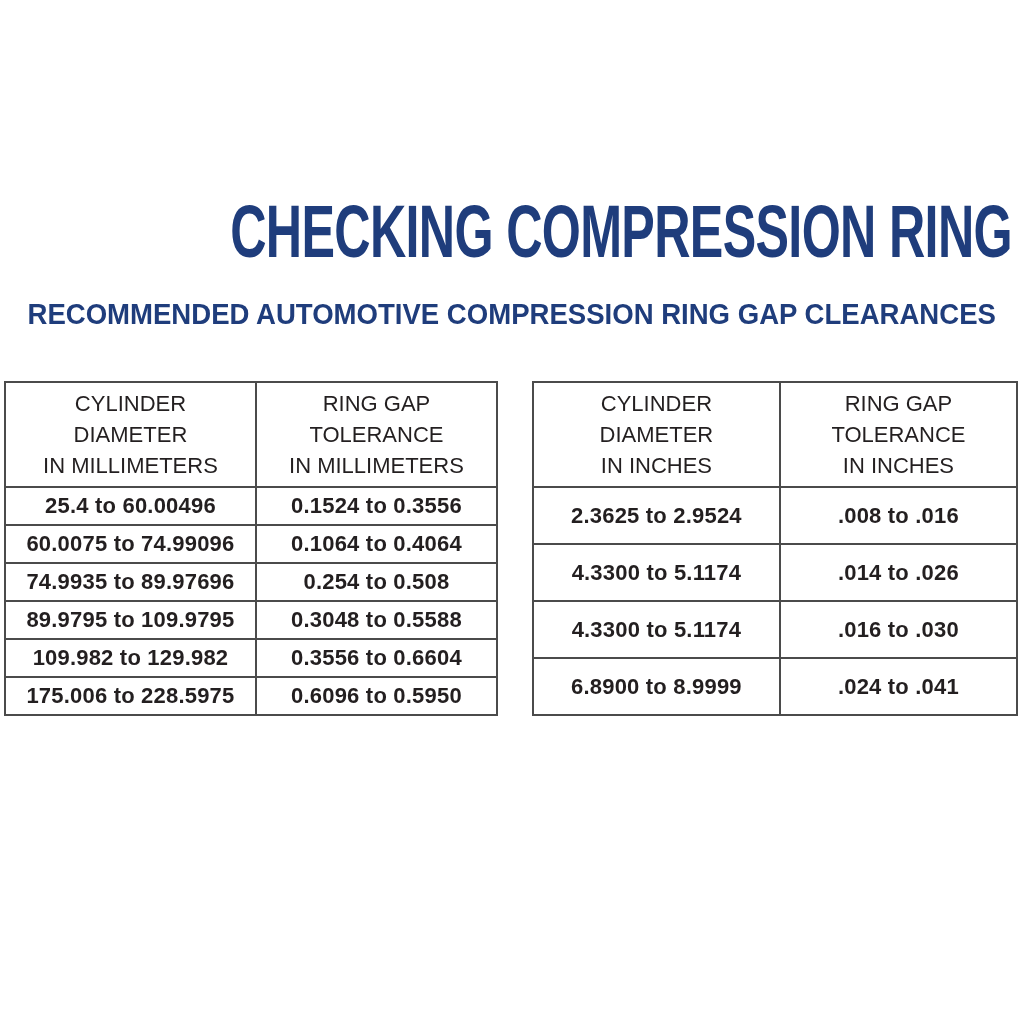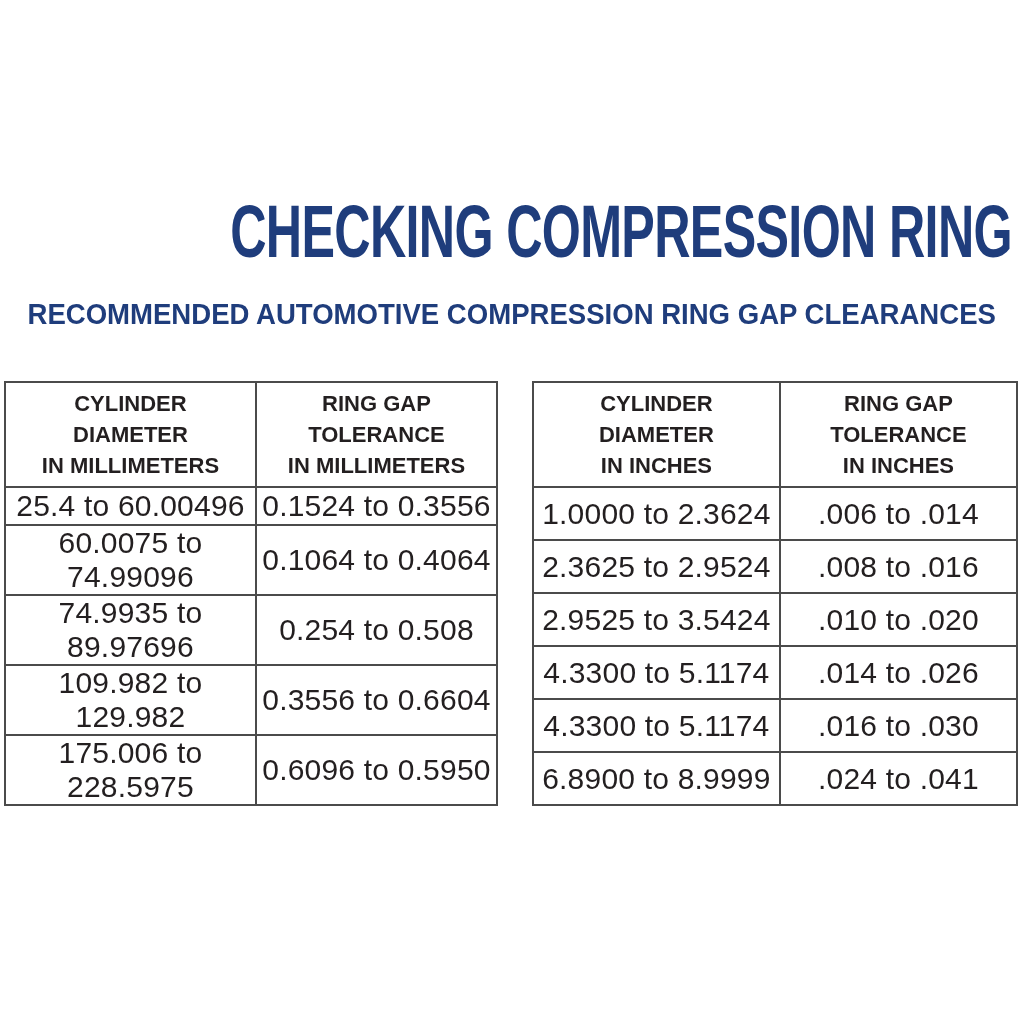--- a/index.html
+++ b/index.html
@@ -64,31 +64,31 @@
   table.mm  { width: 494px; }
   table.inch { width: 486px; }
   th, td {
     border: 2px solid #4b4b4b;
     text-align: center;
     color: #231f20;
     padding: 0;
   }
   th {
     font-size: 22px;
-    font-weight: bold;
+    font-weight: normal;
     height: 103px;
     vertical-align: middle;
     margin-left: 30px;
   }
   th div {
     line-height: 31px;
   }
   td {
-    font-size: 30px;
-    font-weight: normal;
+    font-size: 22px;
+    font-weight: bold;
     height: 36px;
     vertical-align: middle;
     letter-spacing: 0.2px;
   }
   col.c1 { width: 51%; }
   col.c2 { width: 49%; }
 </style>
 </head>
 <body>
 
@@ -127,20 +127,24 @@
         </tr>
         <tr>
           <td>60.0075 to 74.99096</td>
           <td>0.1064 to 0.4064</td>
         </tr>
         <tr>
           <td>74.9935 to 89.97696</td>
           <td>0.254 to 0.508</td>
         </tr>
         <tr>
+          <td>89.9795 to 109.9795</td>
+          <td>0.3048 to 0.5588</td>
+        </tr>
+        <tr>
           <td>109.982 to 129.982</td>
           <td>0.3556 to 0.6604</td>
         </tr>
         <tr>
           <td>175.006 to 228.5975</td>
           <td>0.6096 to 0.5950</td>
         </tr>
       </tbody>
   </table>
   <table class="inch">
@@ -157,30 +161,22 @@
           </th>
           <th>
             <div>RING GAP</div>
             <div>TOLERANCE</div>
             <div>IN INCHES</div>
           </th>
         </tr>
       </thead>
     <tbody>
         <tr>
-          <td>1.0000 to 2.3624</td>
-          <td>.006 to .014</td>
-        </tr>
-        <tr>
           <td>2.3625 to 2.9524</td>
           <td>.008 to .016</td>
-        </tr>
-        <tr>
-          <td>2.9525 to 3.5424</td>
-          <td>.010 to .020</td>
         </tr>
         <tr>
           <td>4.3300 to 5.1174</td>
           <td>.014 to .026</td>
         </tr>
         <tr>
           <td>4.3300 to 5.1174</td>
           <td>.016 to .030</td>
         </tr>
         <tr>

